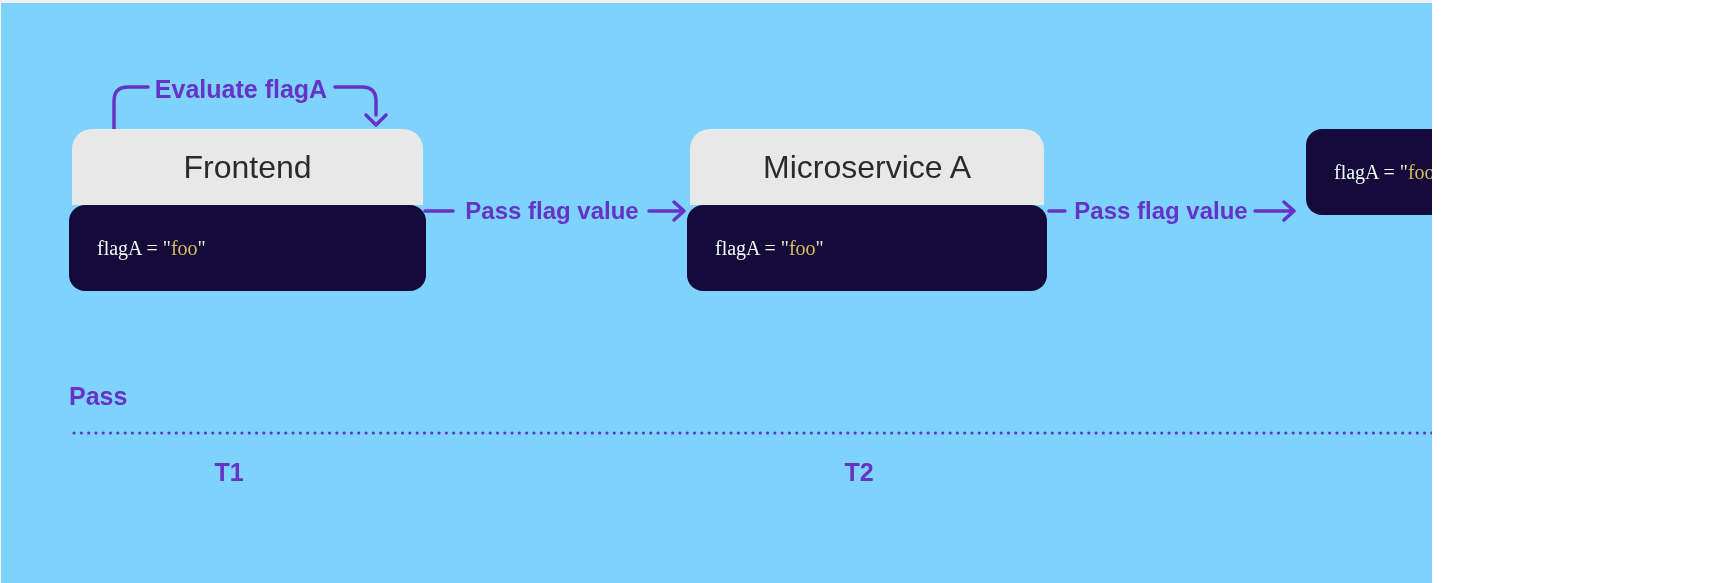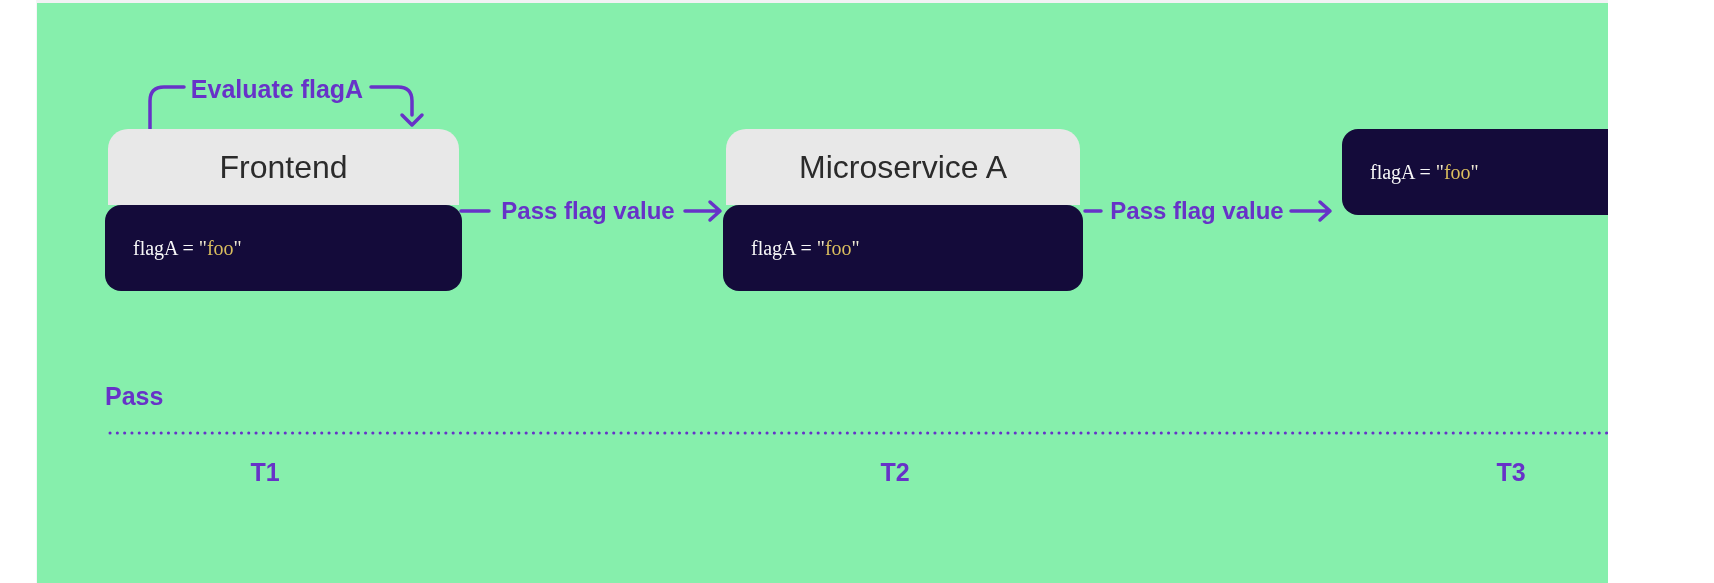--- a/index.html
+++ b/index.html
@@ -11,27 +11,26 @@
     --code-string: #d9bd5e;
     --code-quote: #efe9d2;
     --page-border: #f2f2f4;
   }
   * { margin: 0; padding: 0; box-sizing: border-box; }
   html, body { background: #ffffff; }
   body { font-family: "Liberation Sans", sans-serif; }
 
   .canvas {
     position: relative;
-    width: 1572px;
+    width: 1432px;
     height: 583px;
-    background: #86efac;
+    background: #7dd3fc;
     overflow: hidden;
     border-top: 3px solid var(--page-border);
     border-left: 1px solid #f6f6f8;
-    margin-left: 36px;
   }
 
   svg.overlay {
     position: absolute;
     left: 0; top: 0;
     width: 1714px; height: 583px;
     pointer-events: none;
   }
   svg.overlay path {
     fill: none;

